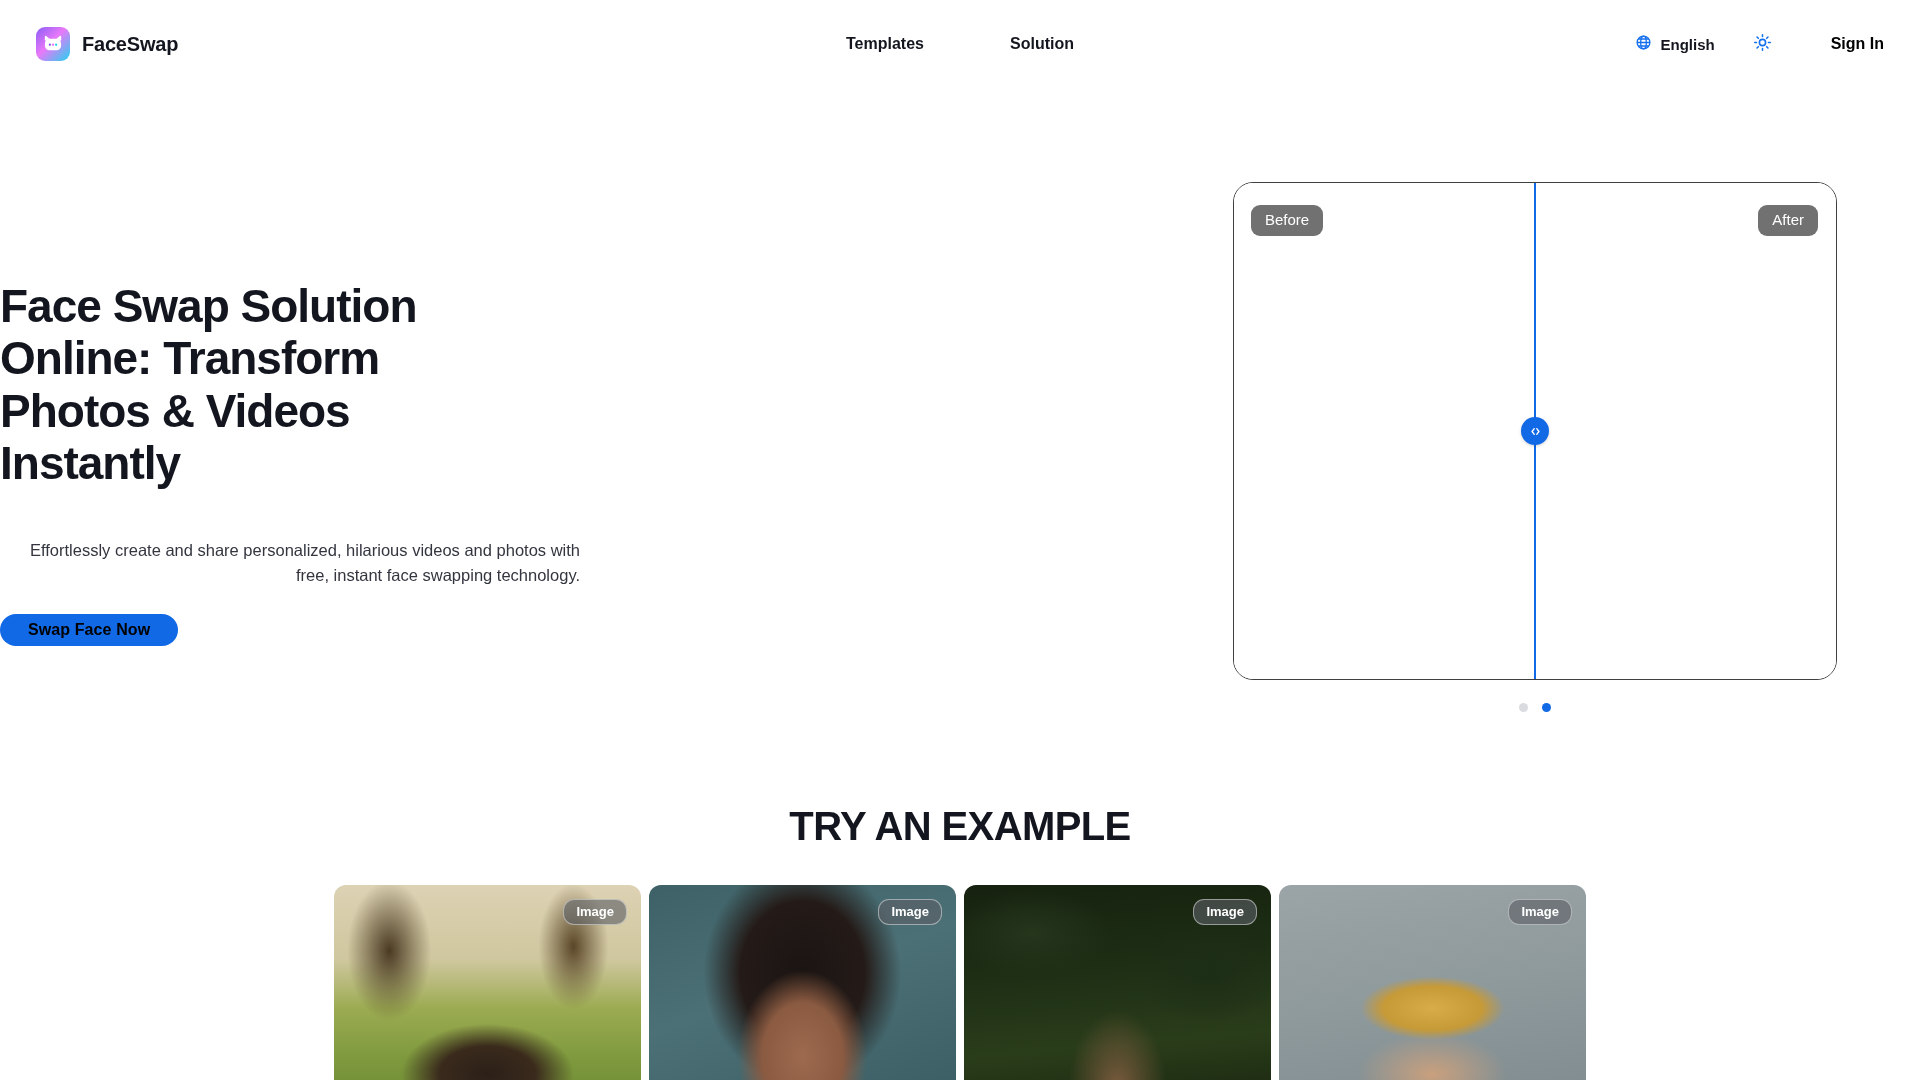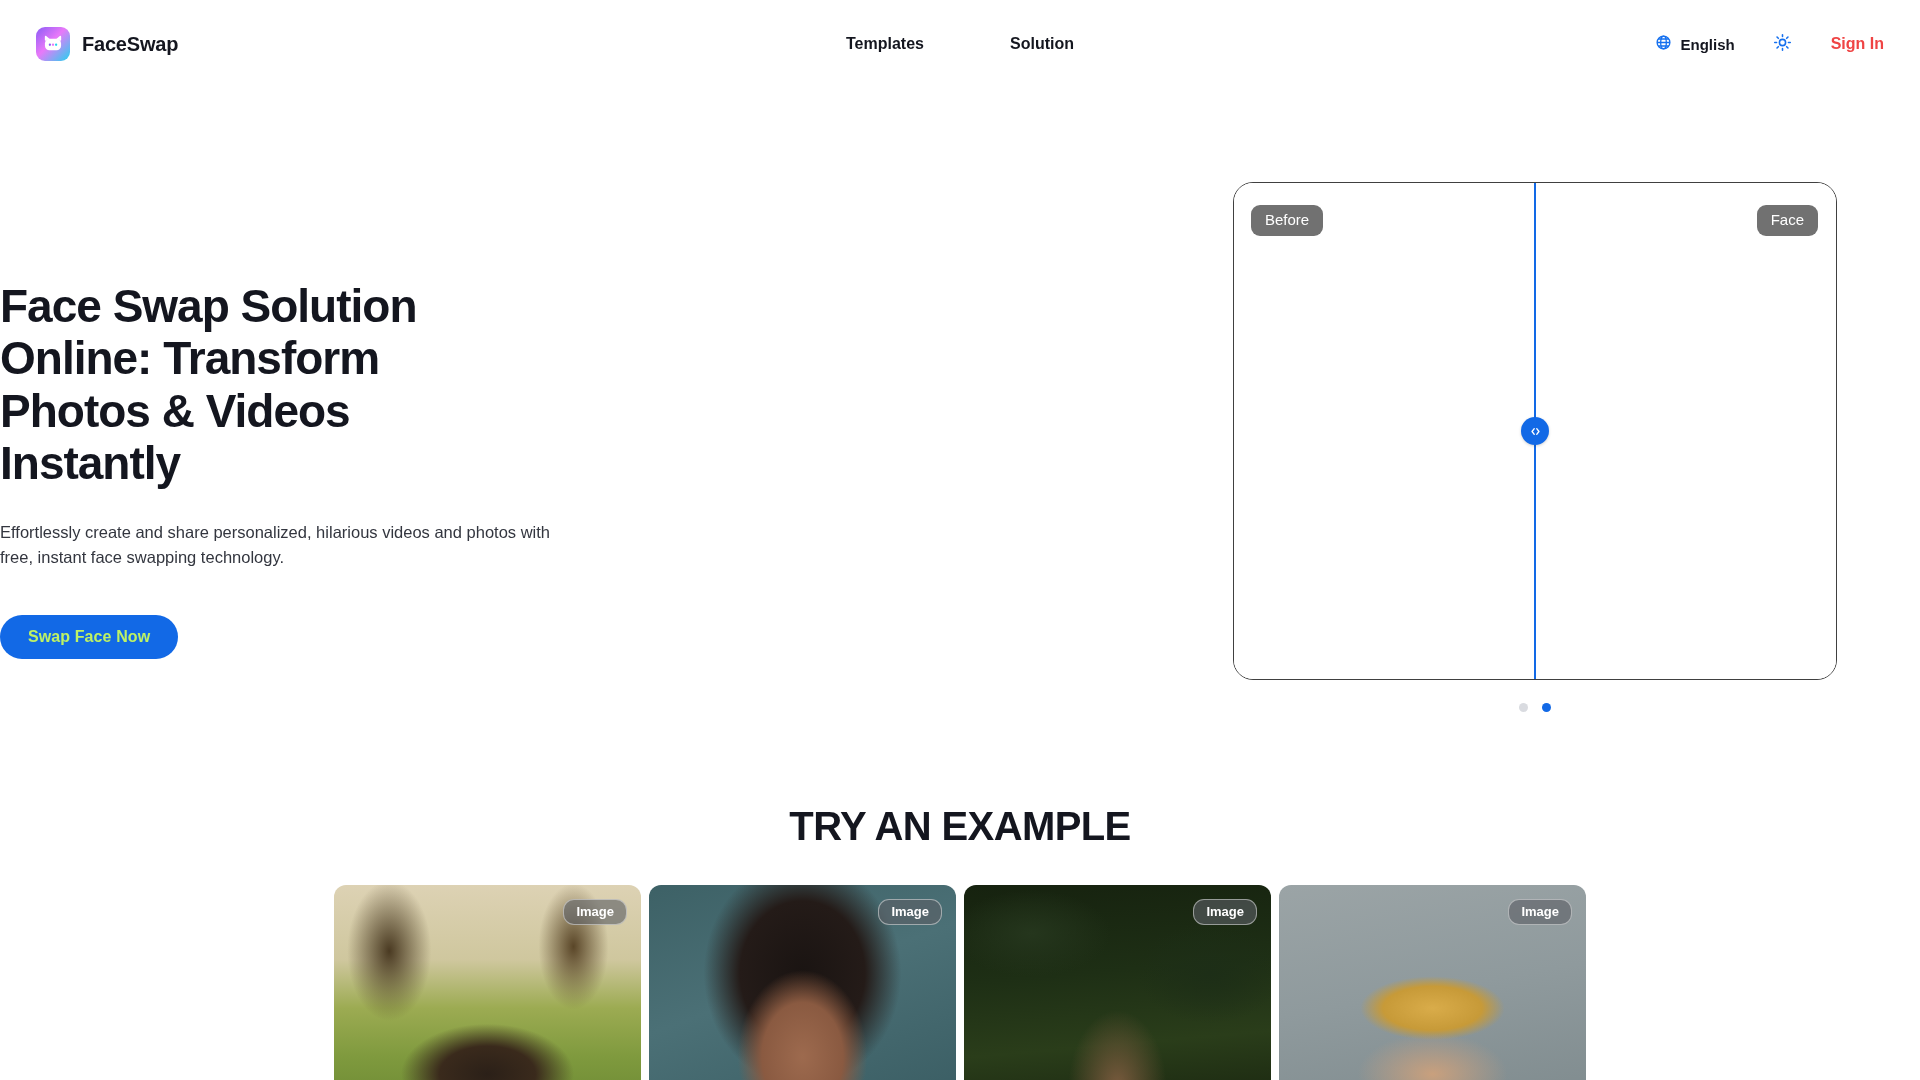--- a/index.html
+++ b/index.html
@@ -42,43 +42,43 @@
   .header-right{
     margin-left:auto; display:flex; align-items:center; gap:34px;justify-content:space-between;
   }
   .lang{ display:flex; align-items:center; gap:9px; cursor:pointer; }
   .lang-label{ font-size:15px; font-weight:700; color:#14161f; }
   .icon-btn{
     width:28px;height:28px;display:flex;align-items:center;justify-content:center;
     cursor:pointer; background:none; border:none;
   }
   .signin{
-    font-size:16px; font-weight:700; color:#ef4444;
-    text-decoration:none; cursor:pointer; white-space:nowrap;
+    font-size:16px; font-weight:700; color:#000000;
+    text-decoration:none; cursor:pointer; white-space:nowrap;margin-left:20px;
   }
 
   
   .hero{
     display:flex; align-items:flex-start;
     padding:62px 36px 0 0;
   }
   .hero-left{ width:790px; padding-top:130px; }
   .hero-title{
     font-size:46px; line-height:1.14; font-weight:700;
     letter-spacing:-1px; color:#14161f; max-width:540px;
   }
   .hero-sub{
-    margin-top:30px; font-size:16.5px; line-height:1.52;
-    color:#33363f; max-width:580px; font-weight:400;
+    margin-top:48px; font-size:16.5px; line-height:1.52;
+    color:#33363f; max-width:580px; font-weight:400;text-align:right;
   }
   .cta{
-    margin-top:45px;
+    margin-top:26px;
     display:inline-flex; align-items:center; justify-content:center;
-    height:44px; padding:0 28px; border-radius:999px;
-    background:#1269e6; color:#bef264;
+    height:32px; padding:0 28px; border-radius:999px;
+    background:#1269e6; color:#000000;
     font-size:16px; font-weight:700; border:none; cursor:pointer;
     letter-spacing:.1px;
   }
 
   
   .hero-right{ margin-left:auto; padding-right:47px; padding-top:32px; }
   .compare-frame{
     width:604px; height:498px;
     border:1px solid #404040;
     border-radius:20px;
@@ -238,21 +238,21 @@
     <p class="hero-sub">Effortlessly create and share personalized, hilarious videos and photos with free, instant face swapping technology.</p>
     <button class="cta">Swap Face Now</button>
   </div>
 
   <div class="hero-right">
     <div class="compare-frame">
       <div class="compare-pane pane-before"></div>
       <div class="compare-pane pane-after"></div>
 
       <span class="badge badge-before">Before</span>
-      <span class="badge badge-after">Face</span>
+      <span class="badge badge-after">After</span>
 
       <div class="divider">
         <div class="handle">
           <span>
             <svg width="15" height="15" viewBox="0 0 24 24" fill="none" stroke="#ffffff" stroke-width="2.2" stroke-linecap="round" stroke-linejoin="round">
               <path d="M10 7.5 L6.5 12 L10 16.5"></path>
               <path d="M14 7.5 L17.5 12 L14 16.5"></path>
             </svg>
           </span>
         </div>

